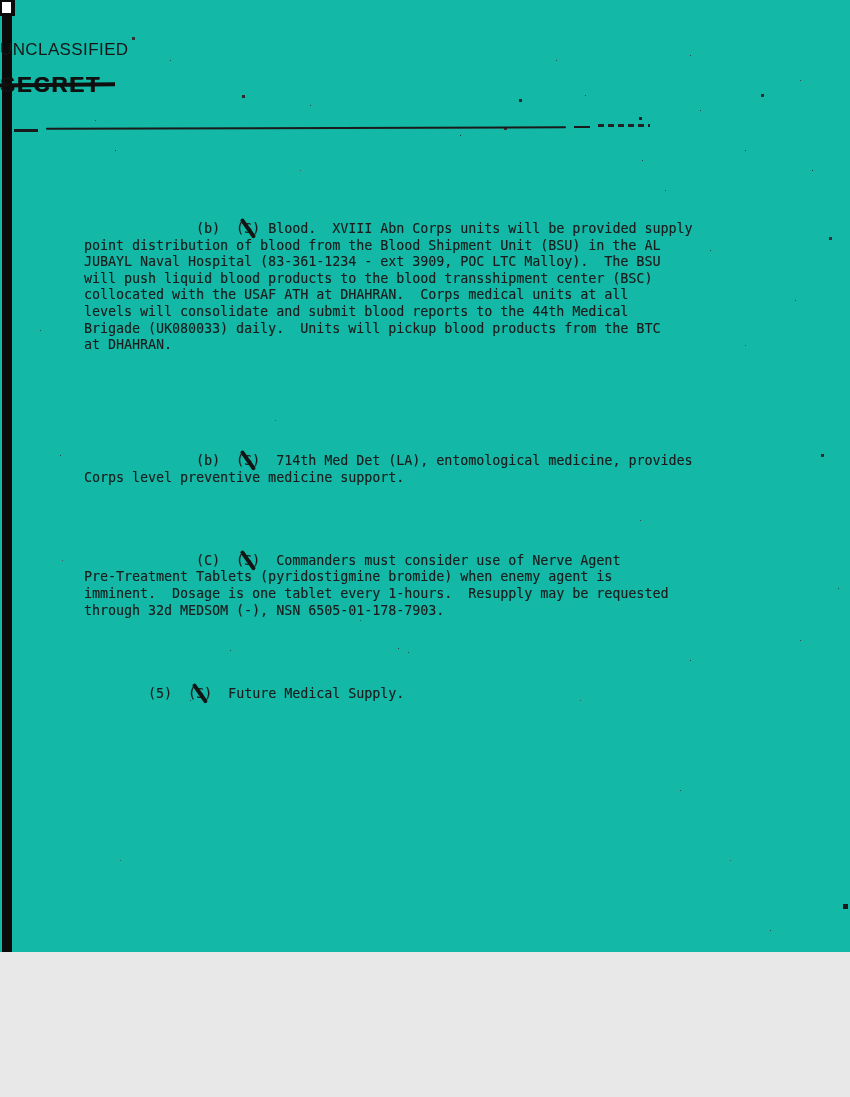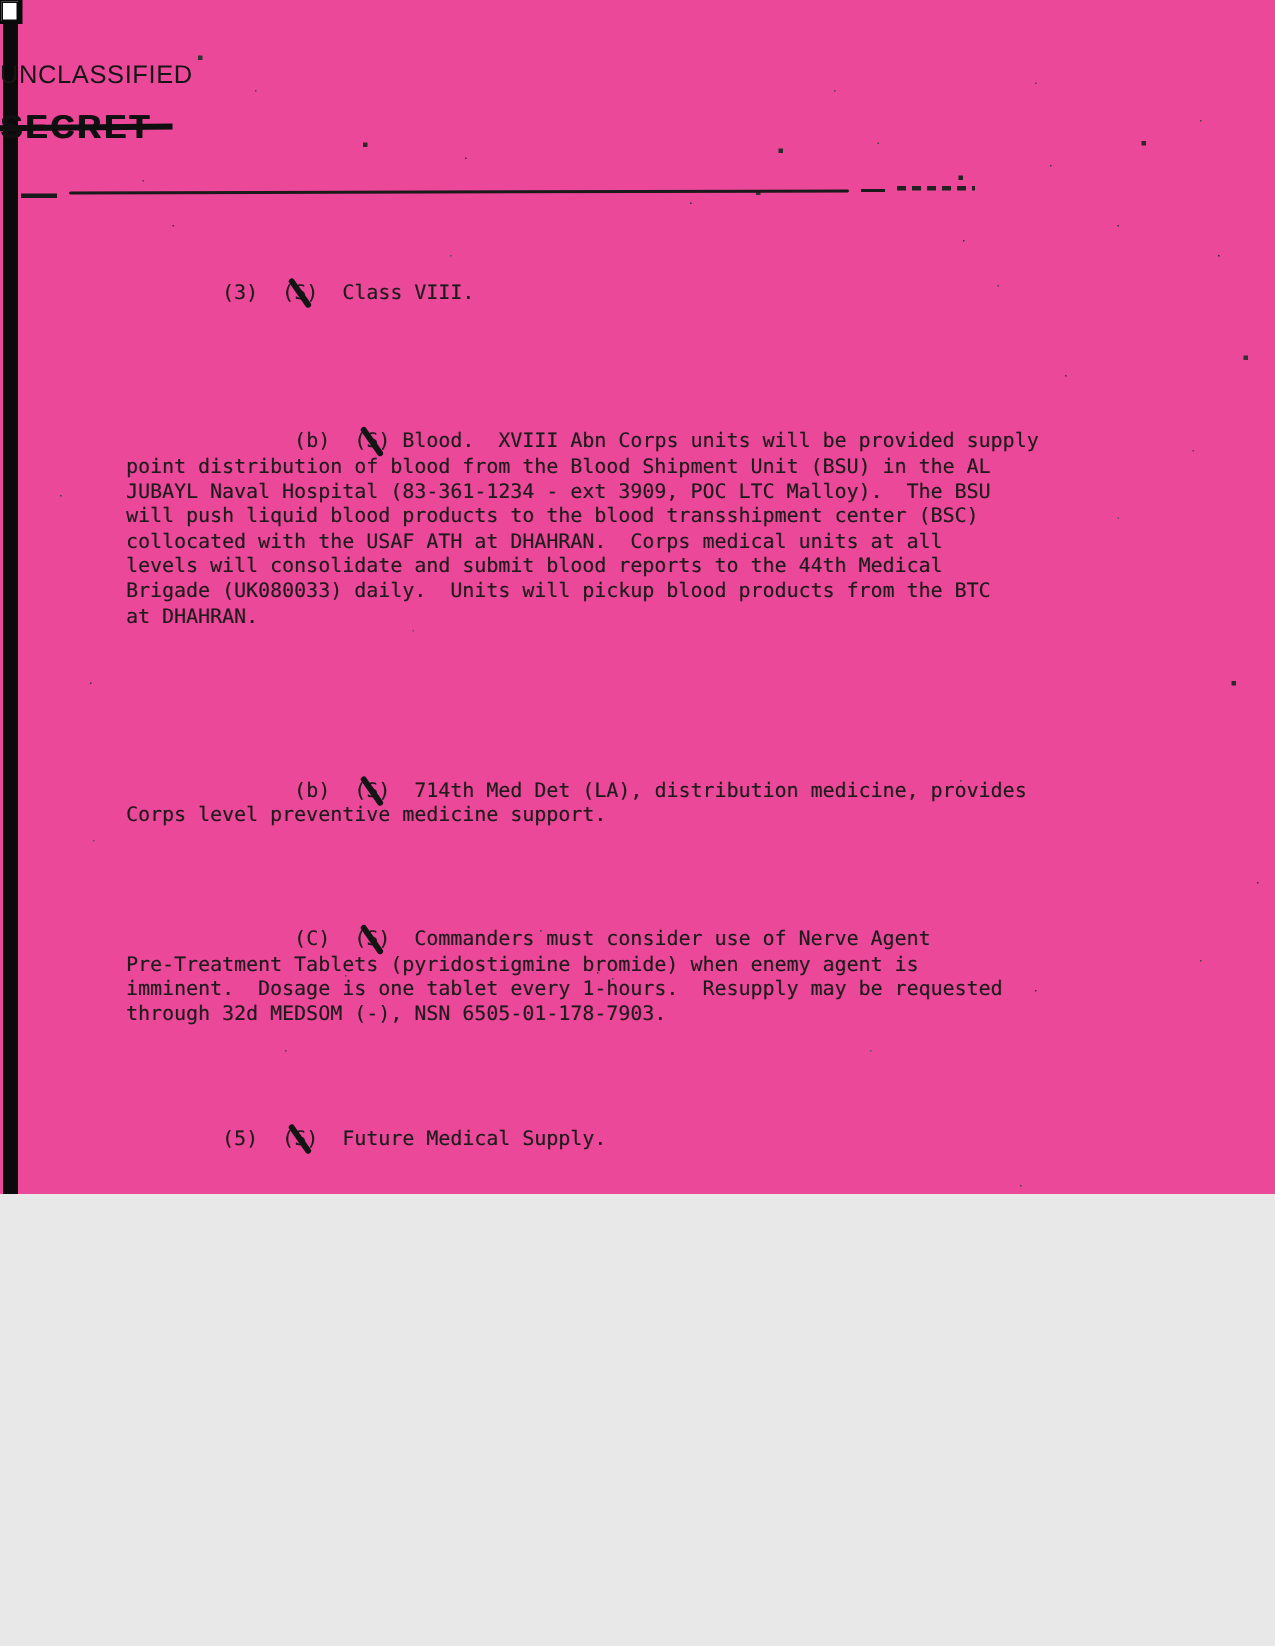--- a/index.html
+++ b/index.html
@@ -1,19 +1,19 @@
 <!DOCTYPE html>
 <html><head>
 <meta charset="utf-8">
 <style>
   html,body{margin:0;padding:0;background:#e8e8e8;}
   .page{
     position:relative;
-    width:850px;height:796px;
-    background:#ec4899;
+    width:850px;height:952px;
+    background:#14b8a6;
     overflow:hidden;
     font-family:"DejaVu Sans Mono","Liberation Mono",monospace;
     color:#1c1c1c;
   }
   
   .edge-left{position:absolute;left:2px;top:14px;width:10px;height:1083px;background:#0a0a0a;}
   .edge-left-top{position:absolute;left:0;top:0;width:15px;height:16px;background:#0a0a0a;}
   .notch{position:absolute;left:1px;top:1px;width:9px;height:11px;background:#ffffff;border:1px solid #0a0a0a;}
   .bottom-bar{position:absolute;left:-6px;top:1087px;width:866px;height:16px;background:#0a0a0a;transform:rotate(-0.35deg);}
   .smudge{position:absolute;left:368px;top:1077px;width:132px;height:10px;background:#111;border-radius:50%;transform:rotate(-1.2deg);}
@@ -86,35 +86,34 @@
     </span>
   </div>
 
   <div class="rule-a"></div>
   <div class="rule-b"></div>
   <div class="rule-c"></div>
   <div class="rule-d"></div>
 
   <div class="doc">
 
-    <p><span>        (3)  </span><span class="smark">(S)</span><span>  Class VIII.</span></p>
 
 
     <p><span>              (b)  </span><span class="smark">(S)</span><span> Blood.  XVIII Abn Corps units will be provided supply
 point distribution of blood from the Blood Shipment Unit (BSU) in the AL
 JUBAYL Naval Hospital (83-361-1234 - ext 3909, POC LTC Malloy).  The BSU
 will push liquid blood products to the blood transshipment center (BSC)
 collocated with the USAF ATH at DHAHRAN.  Corps medical units at all
 levels will consolidate and submit blood reports to the 44th Medical
 Brigade (UK080033) daily.  Units will pickup blood products from the BTC
 at DHAHRAN.</span></p>
 
 
 
-    <p><span>              (b)  </span><span class="smark">(S)</span><span>  714th Med Det (LA), distribution medicine, provides
+    <p><span>              (b)  </span><span class="smark">(S)</span><span>  714th Med Det (LA), entomological medicine, provides
 Corps level preventive medicine support.</span></p>
 
     <p><span>              (C)  </span><span class="smark">(S)</span><span>  Commanders must consider use of Nerve Agent
 Pre-Treatment Tablets (pyridostigmine bromide) when enemy agent is
 imminent.  Dosage is one tablet every 1-hours.  Resupply may be requested
 through 32d MEDSOM (-), NSN 6505-01-178-7903.</span></p>
 
     <p><span>        (5)  </span><span class="smark">(S)</span><span>  Future Medical Supply.</span></p>
 
     

